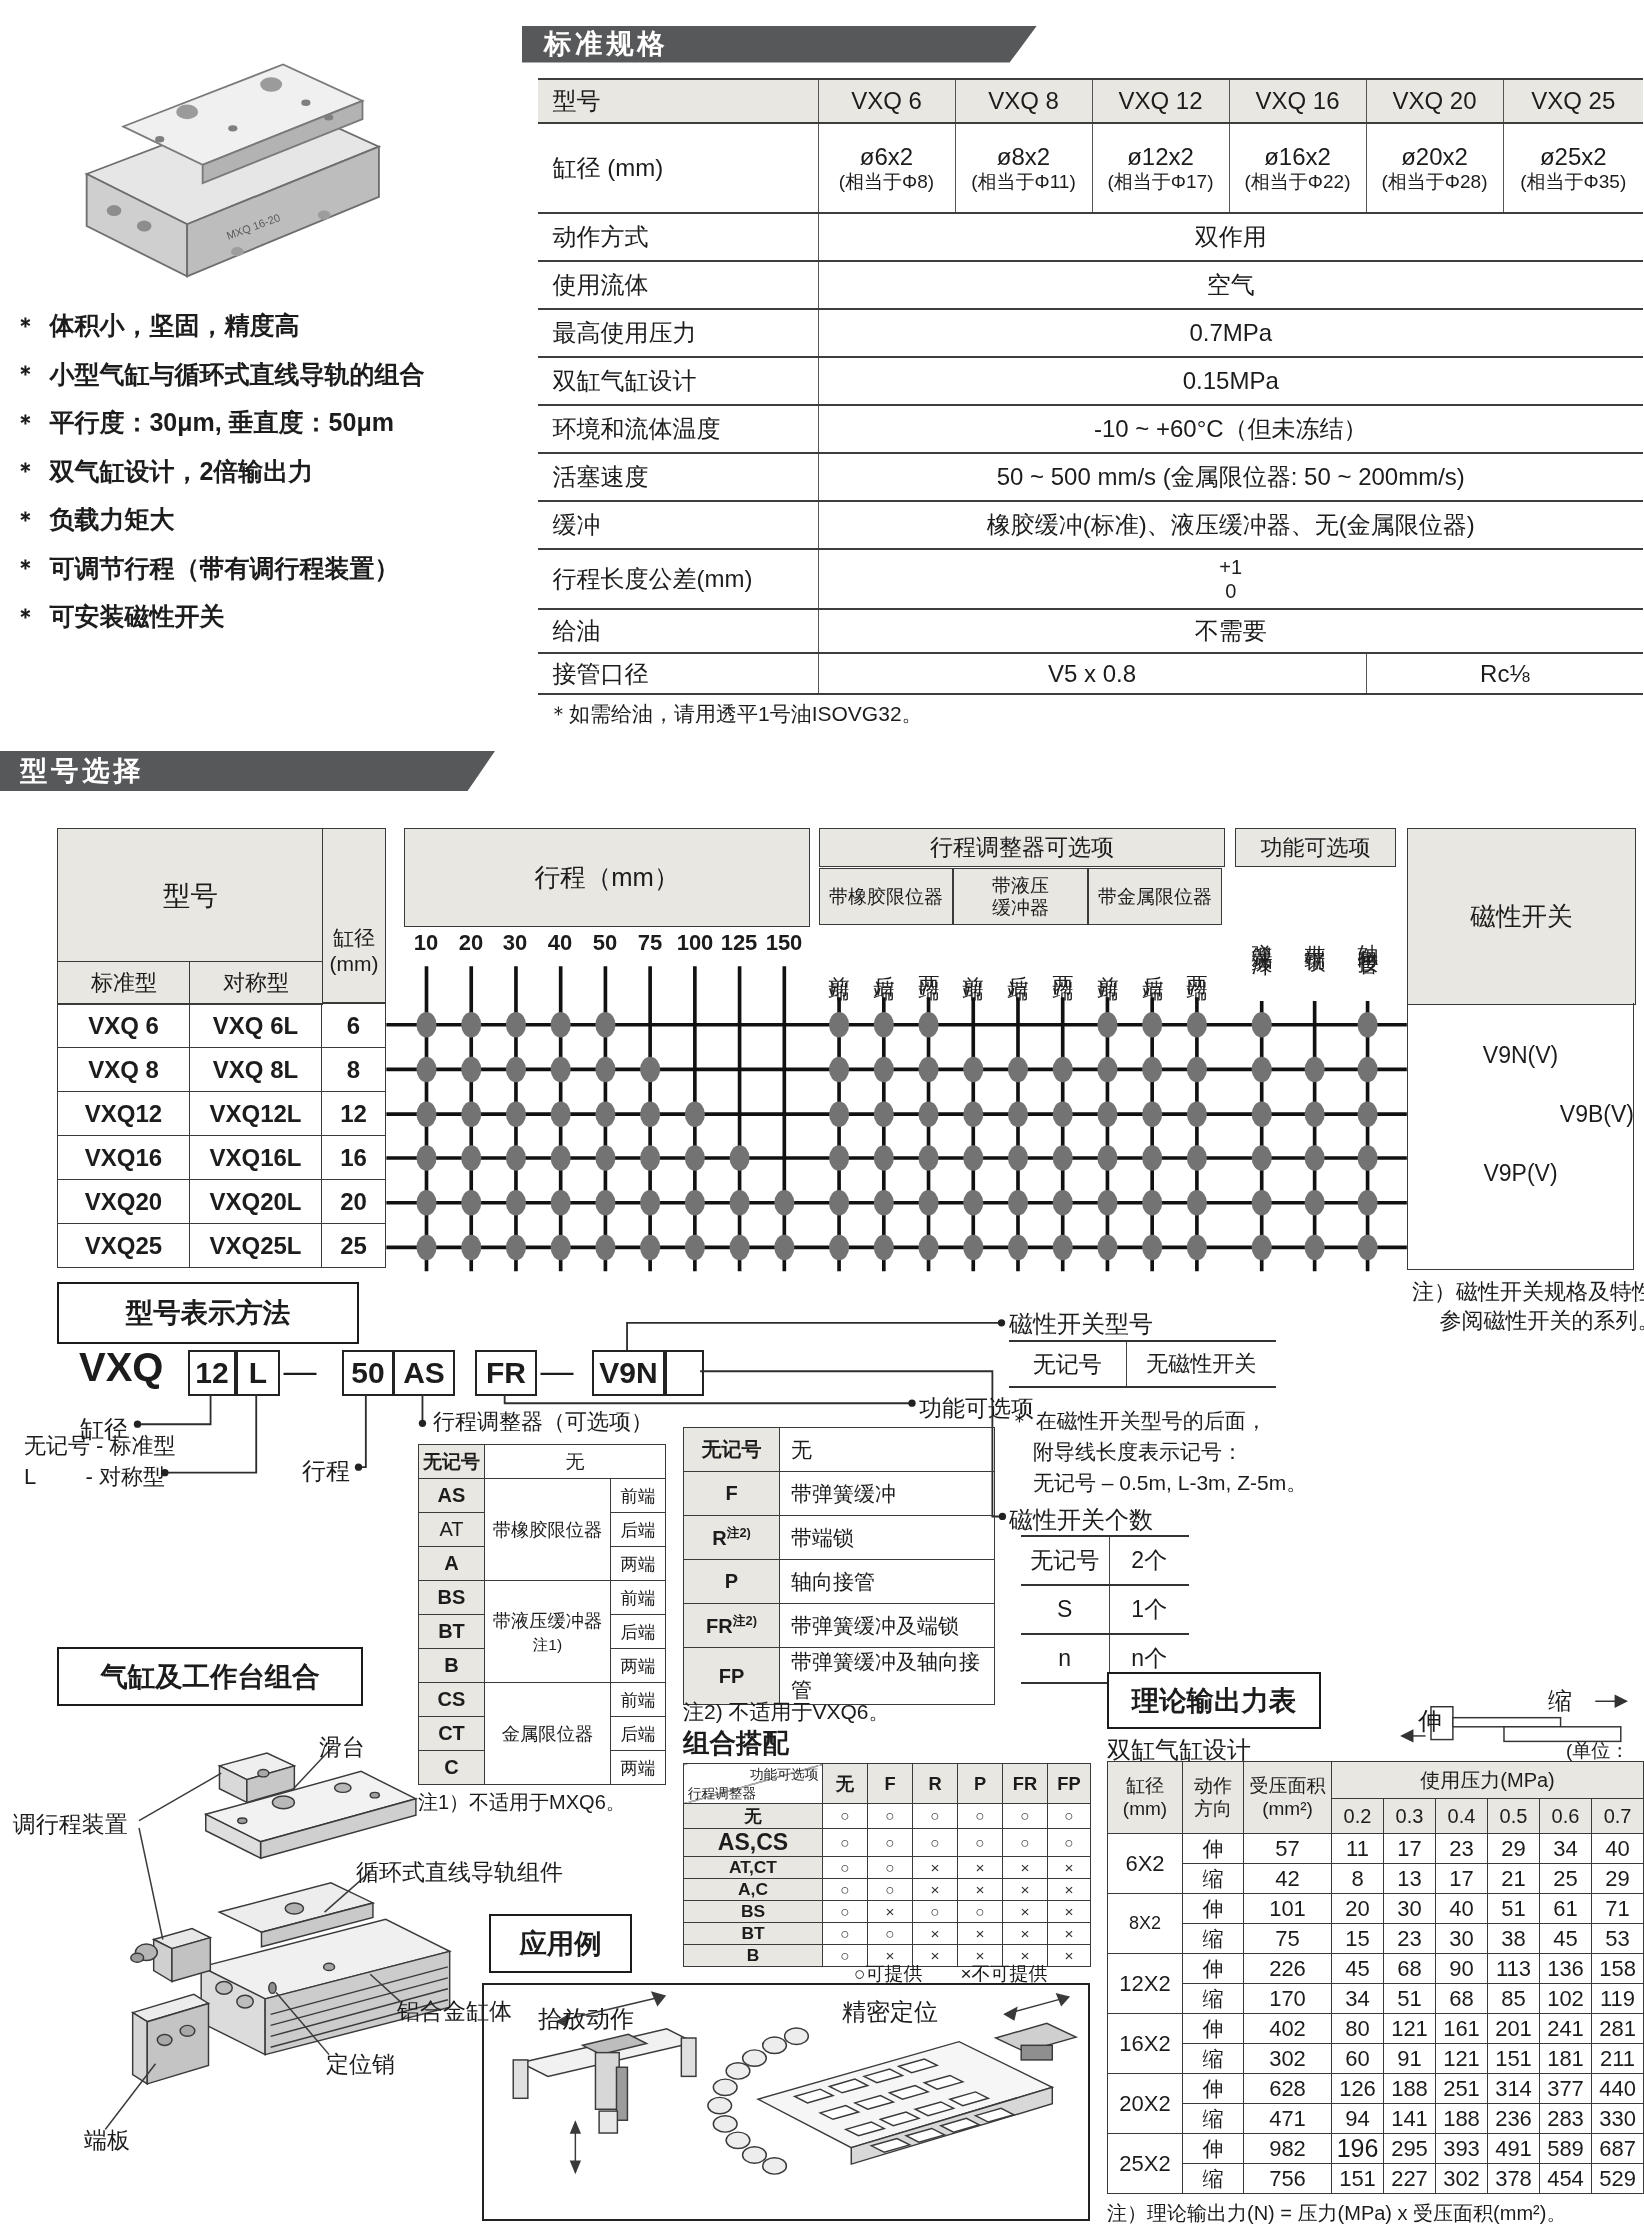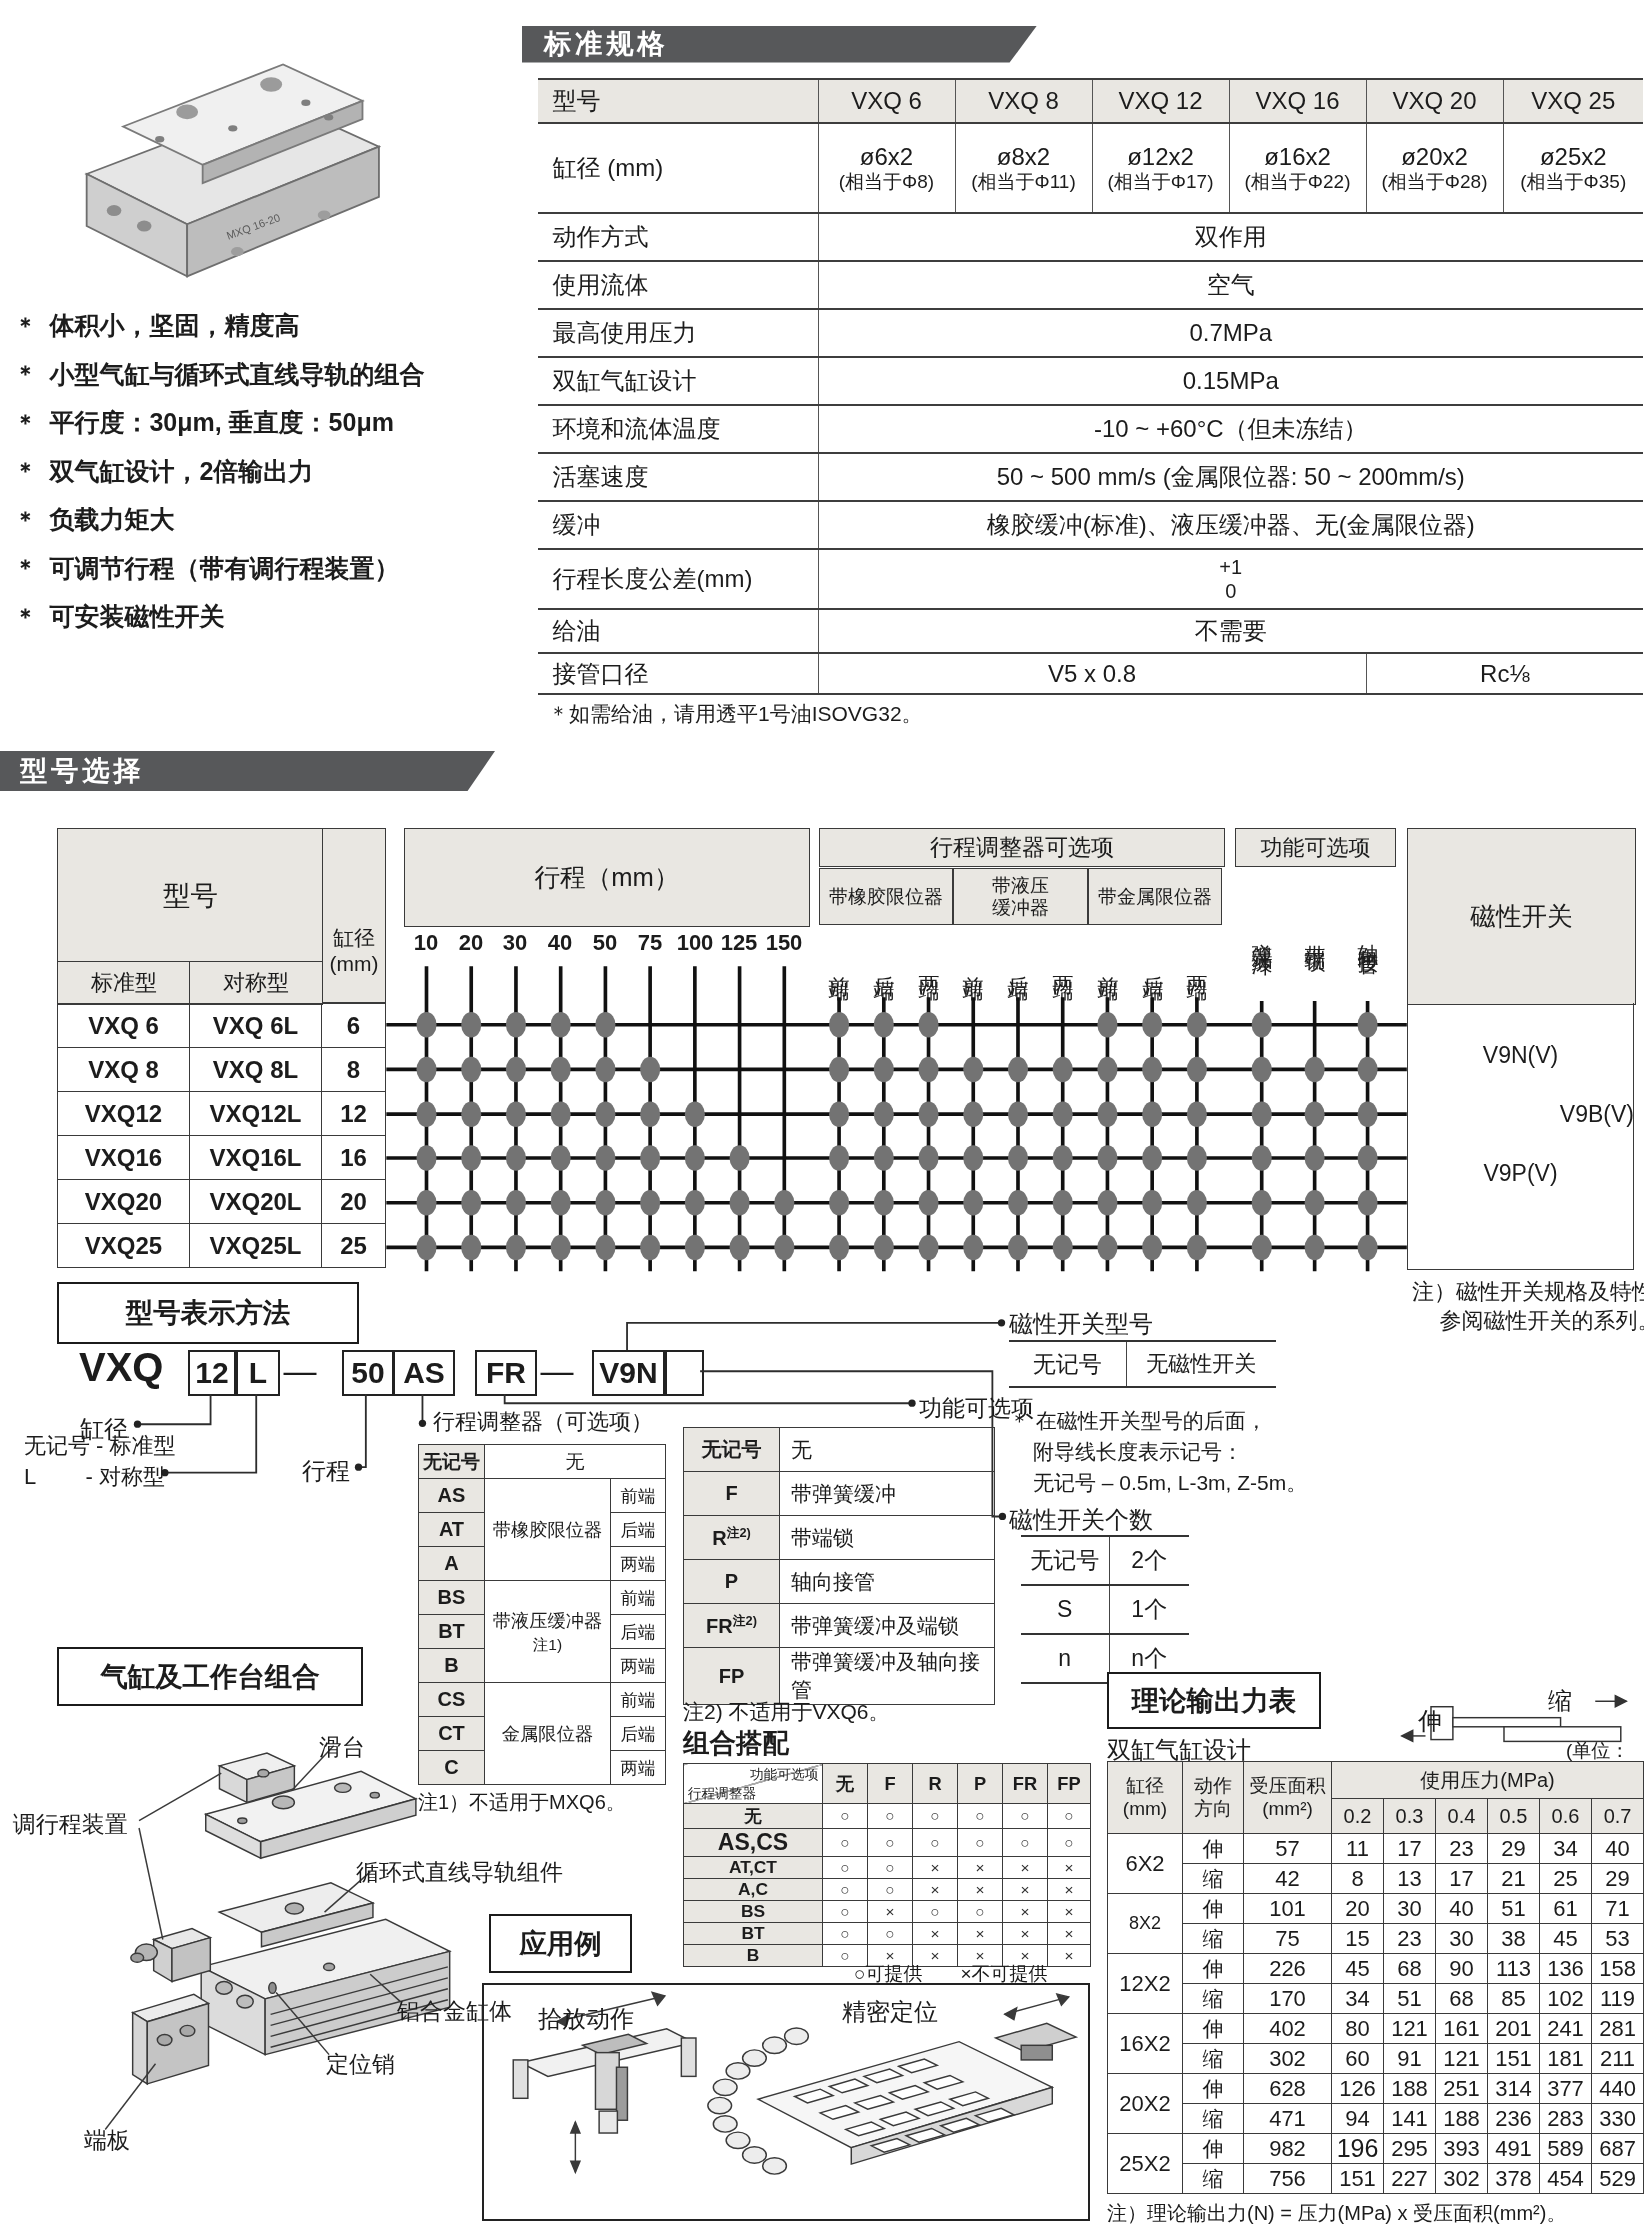--- a/index.html
+++ b/index.html
@@ -490,21 +490,21 @@
         <tr style="height:34px">
           <td class="gray" style="font-size:19px;font-weight:600;">无记号</td>
           <td colspan="2" style="font-size:19px;">无</td>
         </tr>
     <tr style="height:34px">
           <td class="gray" style="font-size:20px;font-weight:600;">AS</td>
         <td rowspan="3" style="font-size:18.3px;">带橡胶限位器</td>
         <td style="font-size:17.4px;">前端</td>
         </tr>
     <tr style="height:34px">
-          <td class="gray" style="font-size:20px;font-weight:700;">AT</td>
+          <td class="gray" style="font-size:20px;font-weight:400;">AT</td>
           <td style="font-size:17.4px;">后端</td>
         </tr>
     <tr style="height:34px">
           <td class="gray" style="font-size:20px;font-weight:600;">A</td>
           <td style="font-size:17.4px;">两端</td>
         </tr>
     <tr style="height:34px">
           <td class="gray" style="font-size:20px;font-weight:600;">BS</td>
         <td rowspan="3" style="font-size:18.3px;"><span>带液压缓冲器</span><br><span style="font-size:15.5px;">注1)</span></td>
         <td style="font-size:17.4px;">前端</td>

